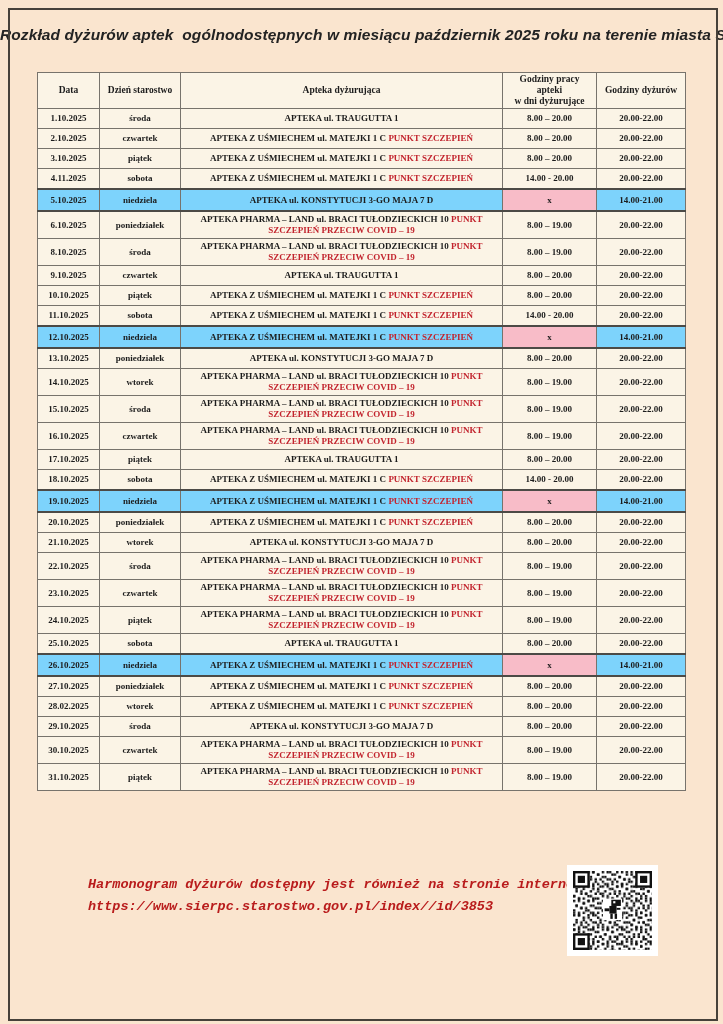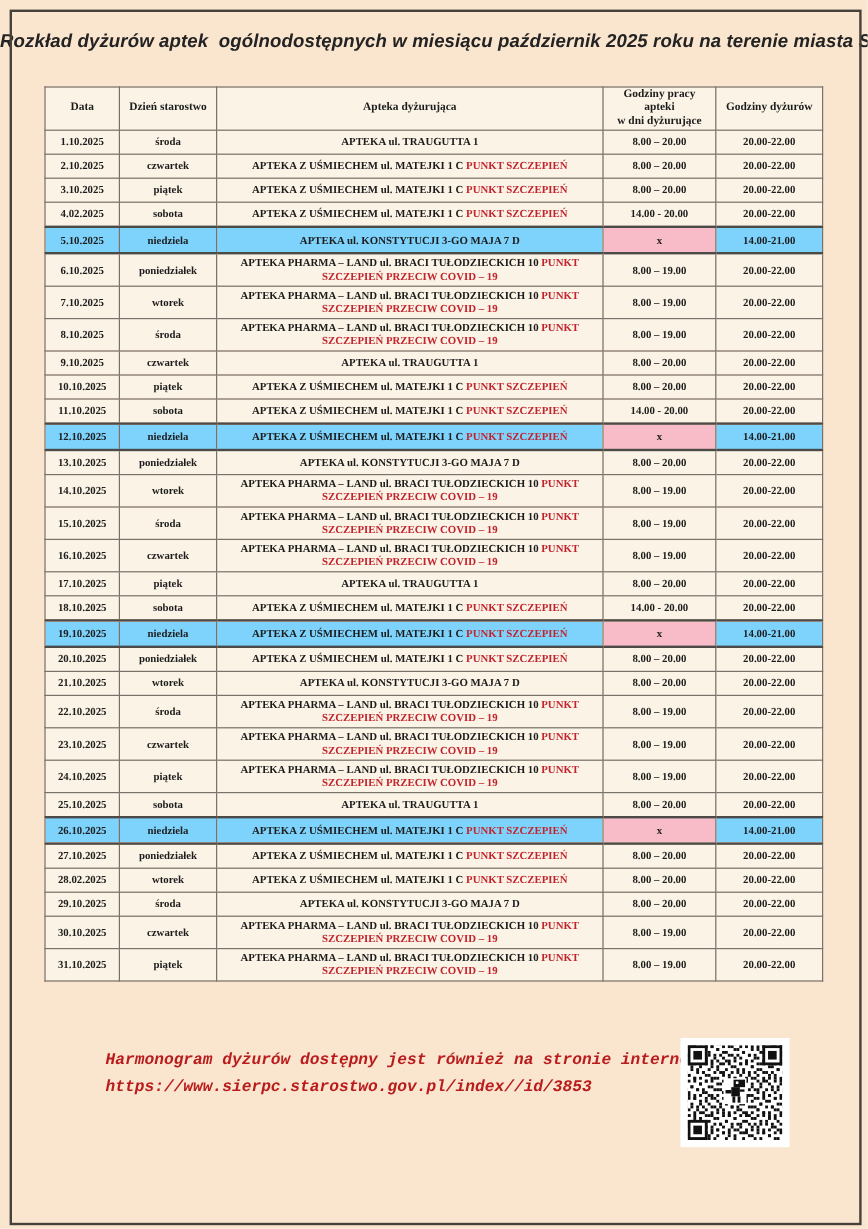--- a/index.html
+++ b/index.html
@@ -133,21 +133,21 @@
 
     <tr class="single">
       <td>3.10.2025</td>
       <td>piątek</td>
       <td class="pharm"><span>APTEKA Z UŚMIECHEM  ul. MATEJKI 1 C </span><span class="red">PUNKT SZCZEPIEŃ</span></td>
       <td class="open">8.00 – 20.00</td>
       <td>20.00-22.00</td>
     </tr>
 
     <tr class="single">
-      <td>4.02.2025</td>
+      <td>4.11.2025</td>
       <td>sobota</td>
       <td class="pharm"><span>APTEKA Z UŚMIECHEM  ul. MATEJKI 1 C </span><span class="red">PUNKT SZCZEPIEŃ</span></td>
       <td class="open">14.00 - 20.00</td>
       <td>20.00-22.00</td>
     </tr>
 
     <tr class="pink">
       <td>5.10.2025</td>
       <td>niedziela</td>
       <td class="pharm"><span>APTEKA ul. KONSTYTUCJI 3-GO MAJA 7 D</span><span class="red"></span></td>
@@ -156,27 +156,20 @@
     </tr>
 
     <tr class="double">
       <td>6.10.2025</td>
       <td>poniedziałek</td>
       <td class="pharm"><span>APTEKA PHARMA – LAND ul. BRACI TUŁODZIECKICH 10 </span><span class="red">PUNKT SZCZEPIEŃ PRZECIW COVID – 19</span></td>
       <td class="open">8.00 – 19.00</td>
       <td>20.00-22.00</td>
     </tr>
 
-    <tr class="double">
-      <td>7.10.2025</td>
-      <td>wtorek</td>
-      <td class="pharm"><span>APTEKA PHARMA – LAND ul. BRACI TUŁODZIECKICH 10 </span><span class="red">PUNKT SZCZEPIEŃ PRZECIW COVID – 19</span></td>
-      <td class="open">8.00 – 19.00</td>
-      <td>20.00-22.00</td>
-    </tr>
 
     <tr class="double">
       <td>8.10.2025</td>
       <td>środa</td>
       <td class="pharm"><span>APTEKA PHARMA – LAND ul. BRACI TUŁODZIECKICH 10 </span><span class="red">PUNKT SZCZEPIEŃ PRZECIW COVID – 19</span></td>
       <td class="open">8.00 – 19.00</td>
       <td>20.00-22.00</td>
     </tr>
 
     <tr class="single">

